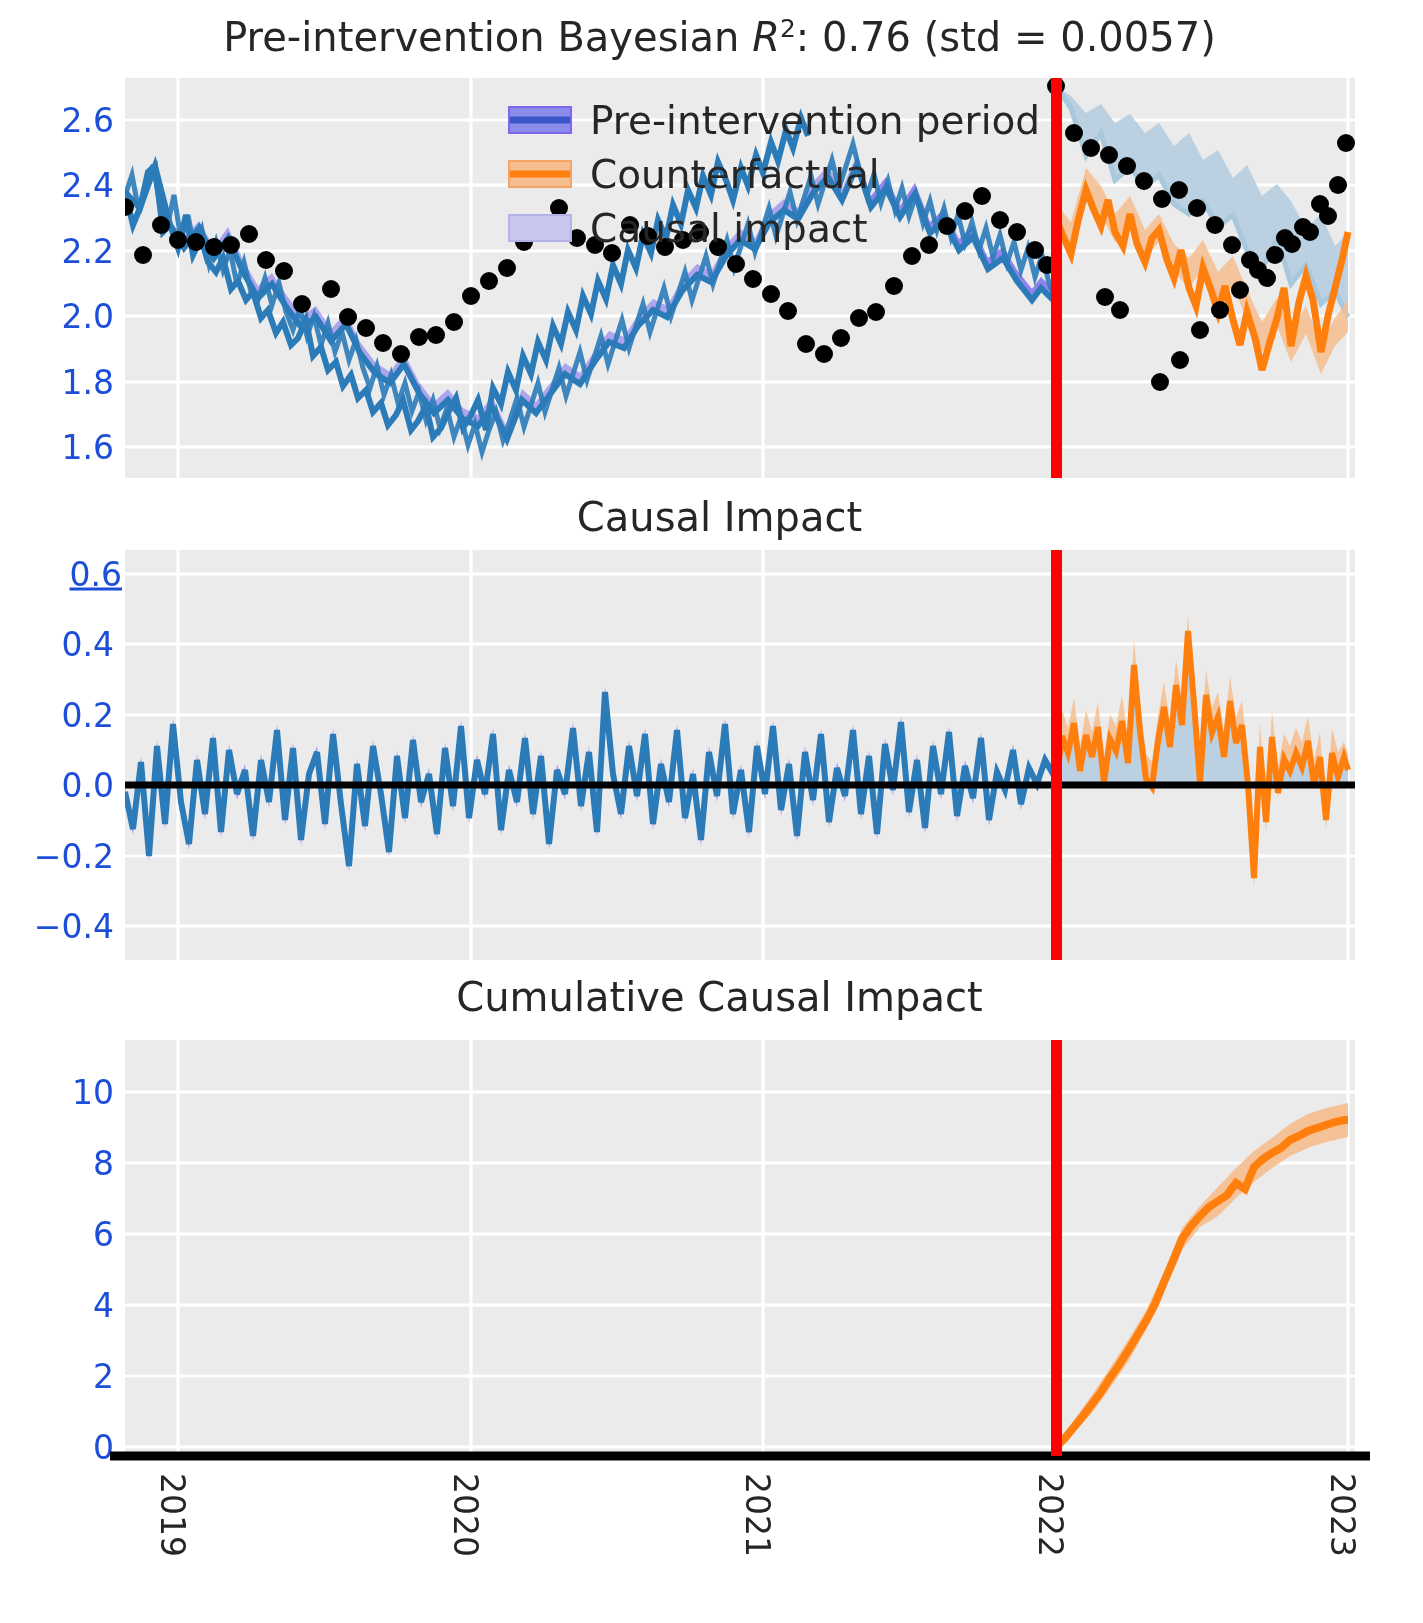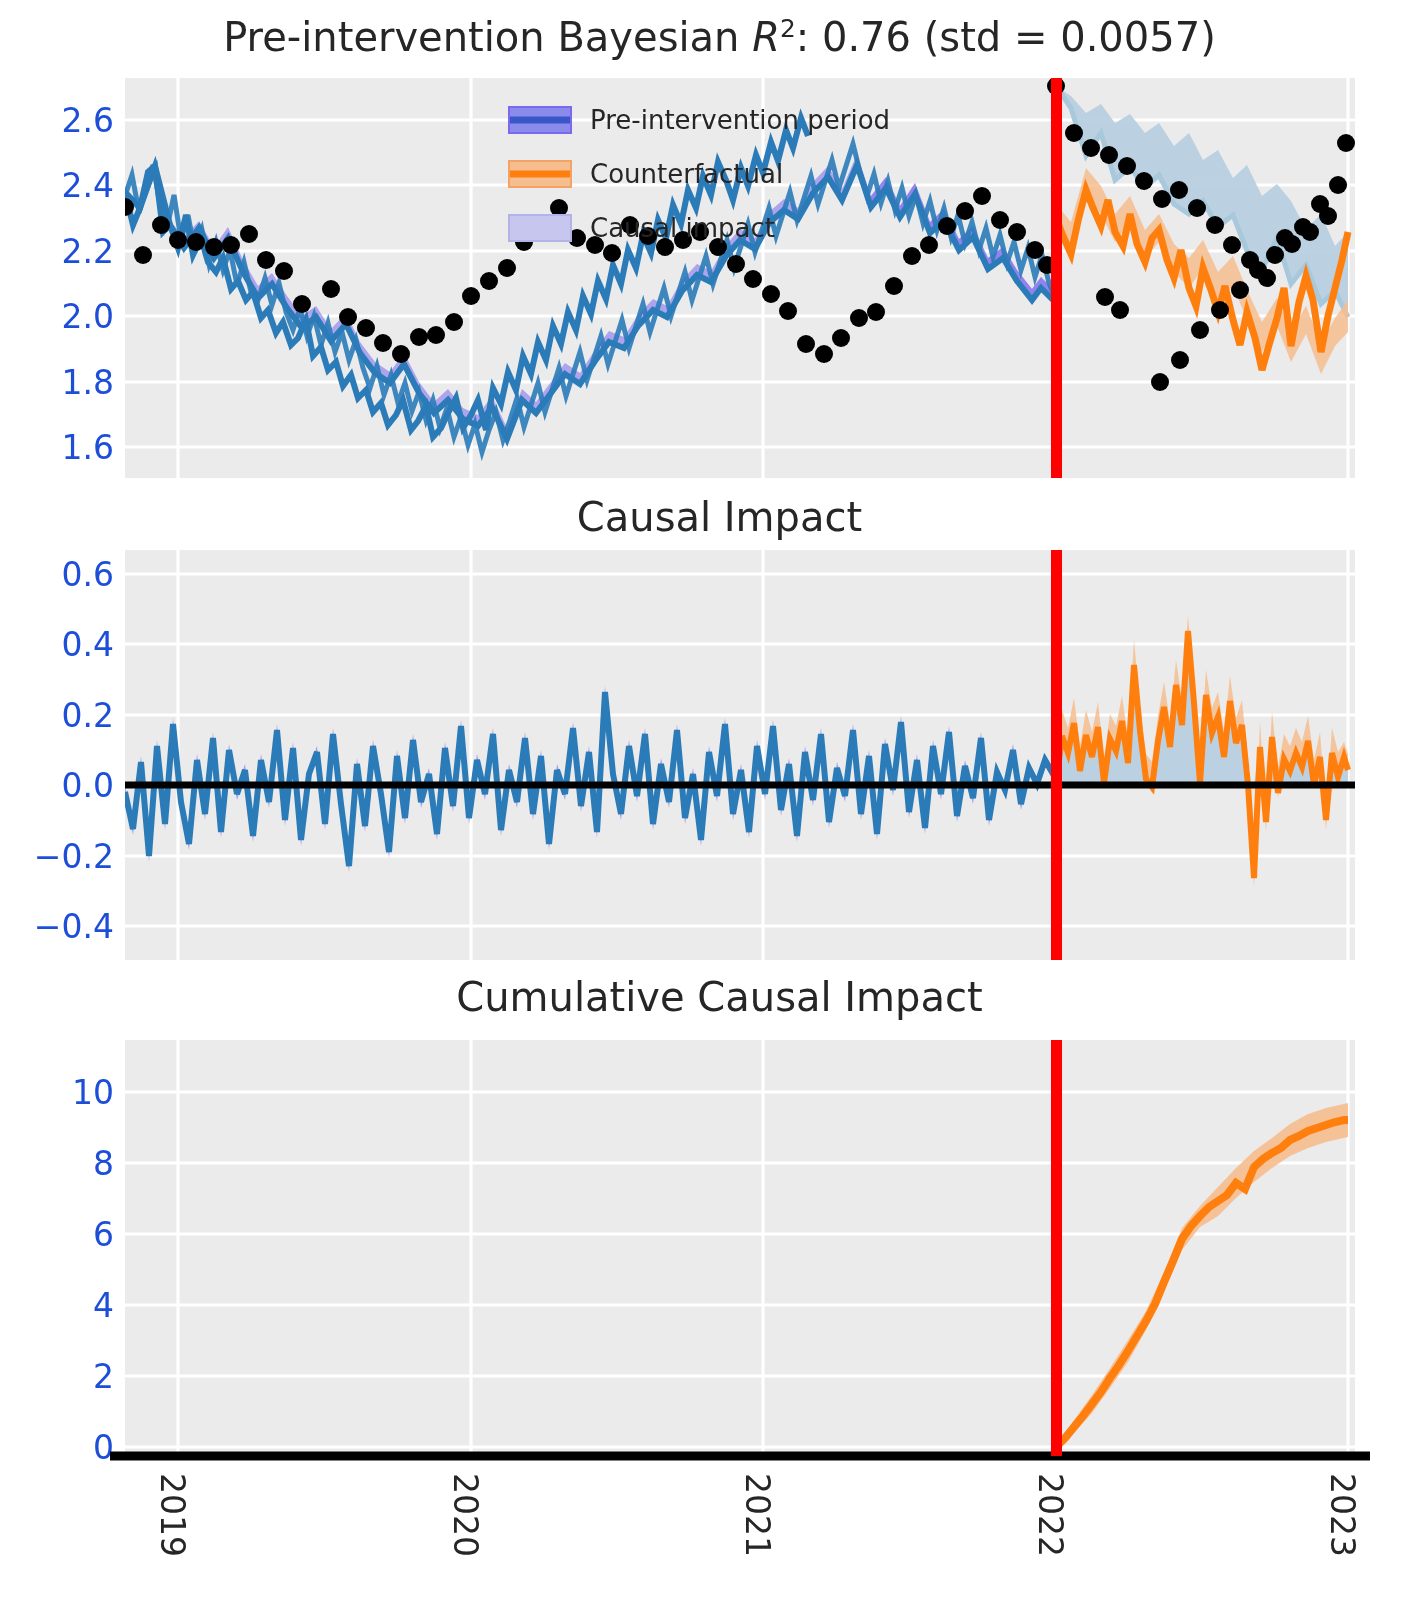--- a/index.html
+++ b/index.html
@@ -9,21 +9,21 @@
   .panel{position:absolute;}
   .plotbg{position:absolute;background:#ebebeb;}
   .ptitle{position:absolute;width:100%;text-align:center;color:#262626;
           font-size:40px;font-family:"DejaVu Sans",sans-serif;white-space:nowrap;margin-left:8px;}
   .ytick{position:absolute;text-align:right;color:#1d4ed8;font-size:33px;
          font-family:"DejaVu Sans",sans-serif;transform:translateY(-50%);}
   .xtick{position:absolute;color:#262626;font-size:33px;
          font-family:"DejaVu Sans",sans-serif;
          transform-origin:left top;transform:rotate(90deg);white-space:nowrap;}
   .legend-row{display:flex;align-items:center;margin-bottom:10px;height:44px;}
-  .legend-label{font-size:26px;color:#262626;margin-left:18px;white-space:nowrap;}
+  .legend-label{font-size:39px;color:#262626;margin-left:18px;white-space:nowrap;}
   .sw{width:64px;height:28px;position:relative;box-sizing:border-box;}
   .sw-line{position:absolute;left:0;right:0;top:50%;height:7px;transform:translateY(-50%);}
   .sw-dot{width:64px;height:28px;display:flex;align-items:center;justify-content:center;}
   .sw-dot i{display:block;width:14px;height:14px;border-radius:50%;background:#000;}
   svg{display:block;}
   .redline{position:absolute;background:#ff0000;width:11px;}
   sup{font-size:0.62em;vertical-align:super;}
   .ital{font-style:italic;}
 </style>
 </head>
@@ -196,21 +196,21 @@
         <div class="sw" style="background:#c6c6ee;border:2px solid #b3b3e6;"></div>
         <div class="legend-label">Causal impact</div>
       </div>
     </div>
   </div>
 
   <div class="panel" style="left:0;top:490px;width:1423px;height:480px;">
     <div class="ptitle" style="top:4px;left:0;">Causal Impact</div>
     <div class="plotbg" style="left:125px;top:60px;width:1230px;height:410px;"></div>
 
-    <div class="ytick" style="left:0px;top:84px;width:114px;">0.6</div>
+    <div class="ytick" style="left:8px;top:84px;width:114px;text-decoration:underline;">0.6</div>
     <div class="ytick" style="left:0px;top:154px;width:114px;">0.4</div>
     <div class="ytick" style="left:0px;top:225px;width:114px;">0.2</div>
     <div class="ytick" style="left:0px;top:295px;width:114px;">0.0</div>
     <div class="ytick" style="left:0px;top:366px;width:114px;">−0.2</div>
     <div class="ytick" style="left:0px;top:436px;width:114px;">−0.4</div>
 
     <svg width="1423" height="480" style="position:absolute;left:0;top:0;">
       <defs>
           <clipPath id="clip2">
             <rect x="125" y="60" width="1230" height="410"></rect>

